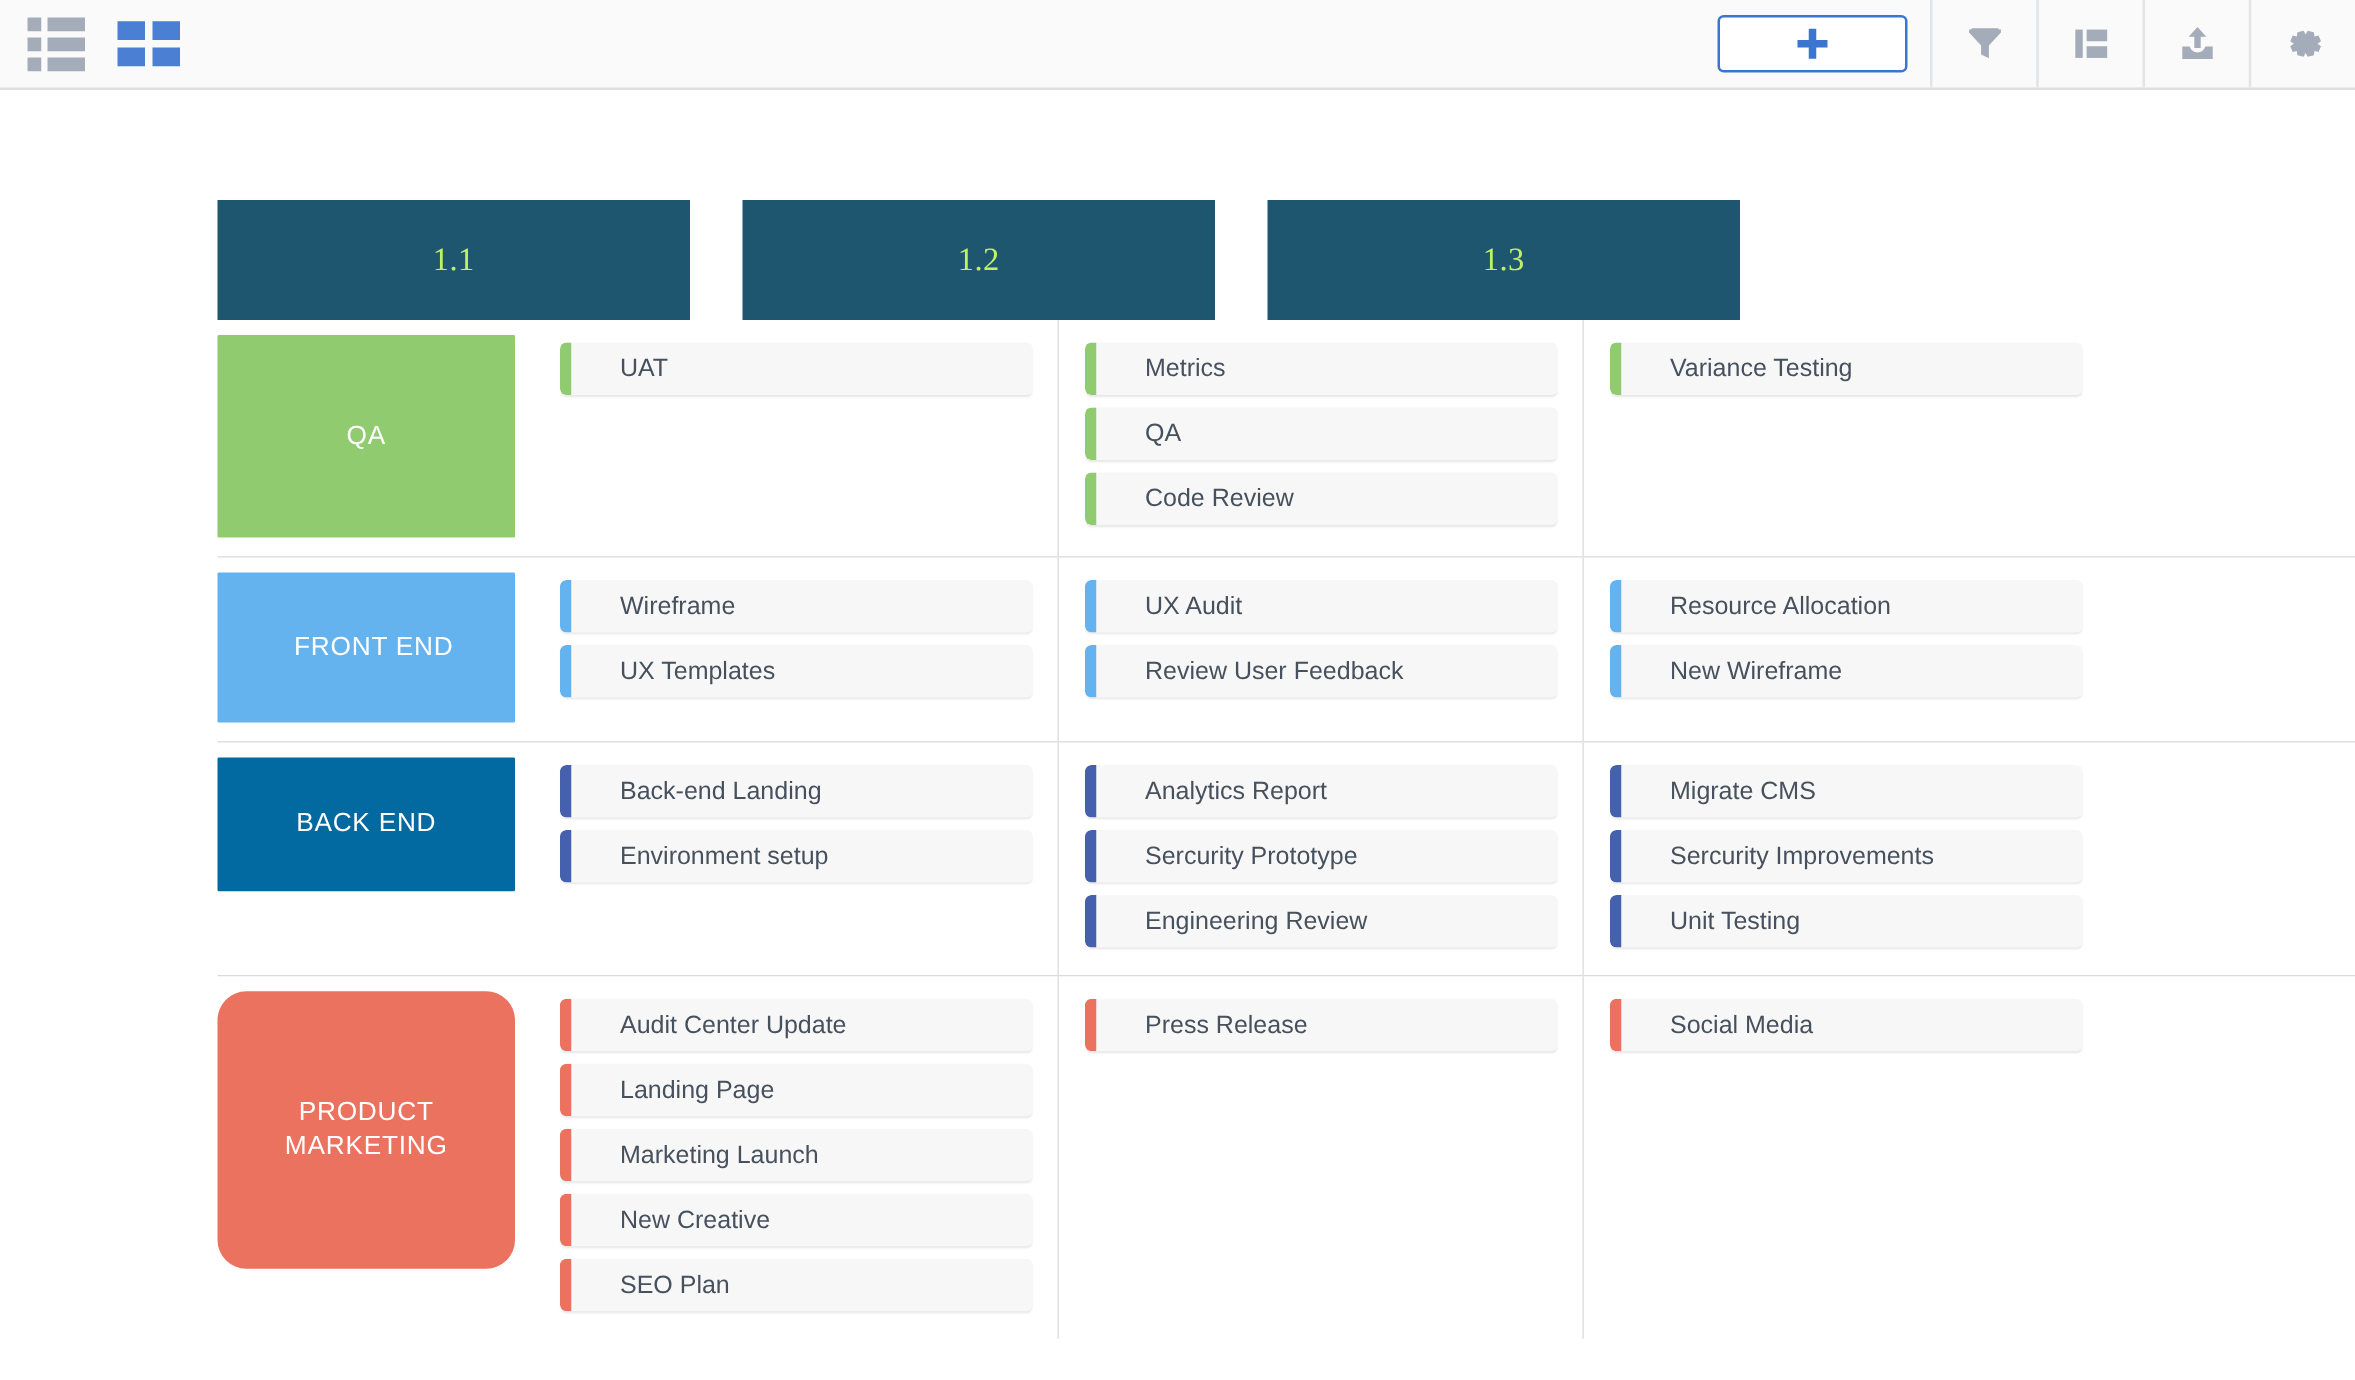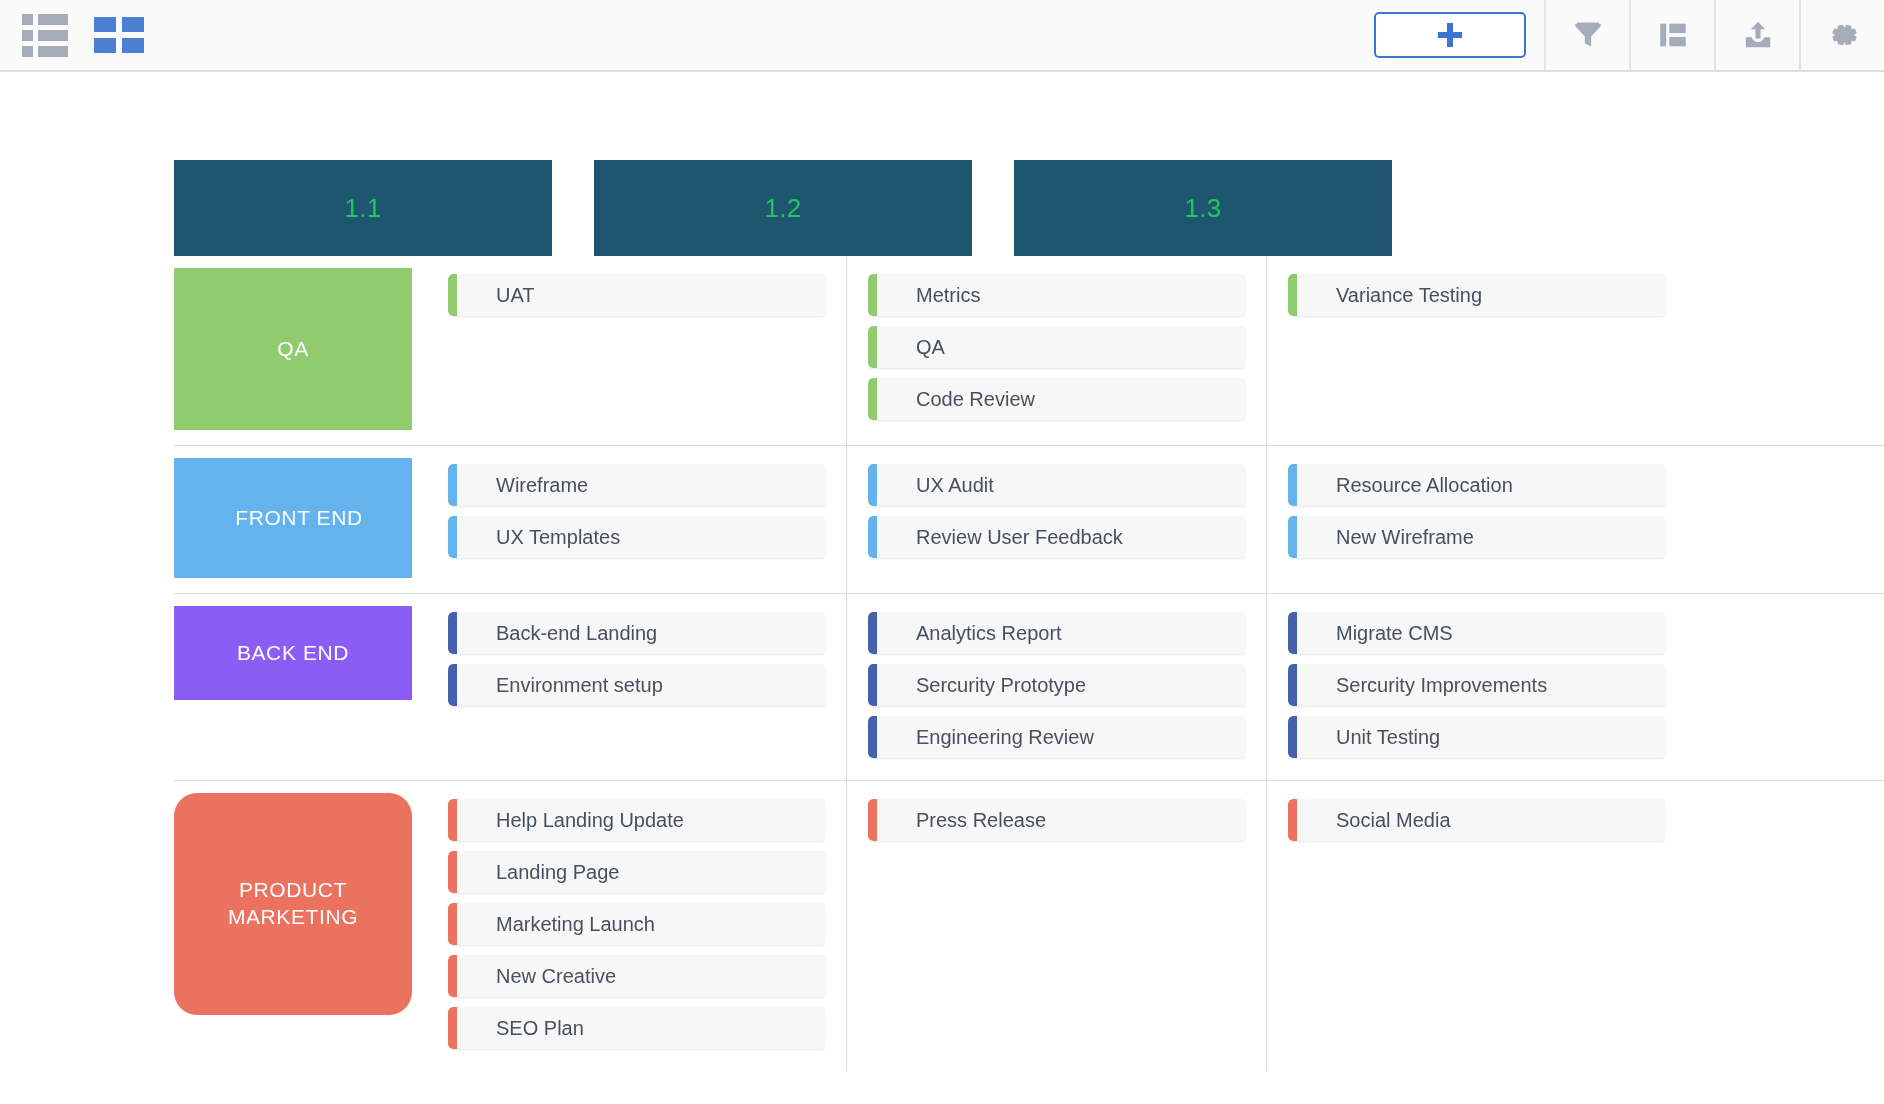--- a/index.html
+++ b/index.html
@@ -115,27 +115,28 @@
     align-items: center;
     padding-left: 174px;
     height: 96px;
     margin-top: 88px;
   }
 
   .col-header {
     width: 378px;
     height: 96px;
     background: #1e5670;
-    color: #22c55e;
+    color: #bef264;
     display: flex;
     align-items: center;
     justify-content: center;
     font-size: 26px;
     letter-spacing: .3px;
     cursor: pointer;
+    font-family: Liberation Serif, serif;
   }
   .col-gap { width: 42px; }
 
   
   .rows {
     position: relative;
     padding-left: 174px;
   }
 
   .swim-row {
@@ -370,21 +371,21 @@
             <span class="card-title">Resource Allocation</span>
           </div>
           <div class="card">
             <span class="card-stripe" style="background: rgb(100, 178, 238);"></span>
             <span class="card-title">New Wireframe</span>
           </div>
         </div>
       </div>
       <div class="swim-row" style="min-height: 148px;">
         <div class="row-label-cell">
-          <div class="row-label" style="background: #8b5cf6; height: 94px;">BACK END</div>
+          <div class="row-label" style="background: #0369a1; height: 107px;">BACK END</div>
         </div>
         <div class="col-cell">
           <div class="card">
             <span class="card-stripe" style="background: rgb(69, 96, 173);"></span>
             <span class="card-title">Back-end Landing</span>
           </div>
           <div class="card">
             <span class="card-stripe" style="background: rgb(69, 96, 173);"></span>
             <span class="card-title">Environment setup</span>
           </div>
@@ -420,21 +421,21 @@
           </div>
         </div>
       </div>
       <div class="swim-row" style="min-height: 250px;">
         <div class="row-label-cell">
           <div class="row-label" style="background: rgb(236, 114, 96); height: 222px; border-radius: 23px;">PRODUCT MARKETING</div>
         </div>
         <div class="col-cell">
           <div class="card">
             <span class="card-stripe" style="background: rgb(236, 114, 96);"></span>
-            <span class="card-title">Help Landing Update</span>
+            <span class="card-title">Audit Center Update</span>
           </div>
           <div class="card">
             <span class="card-stripe" style="background: rgb(236, 114, 96);"></span>
             <span class="card-title">Landing Page</span>
           </div>
           <div class="card">
             <span class="card-stripe" style="background: rgb(236, 114, 96);"></span>
             <span class="card-title">Marketing Launch</span>
           </div>
           <div class="card">

